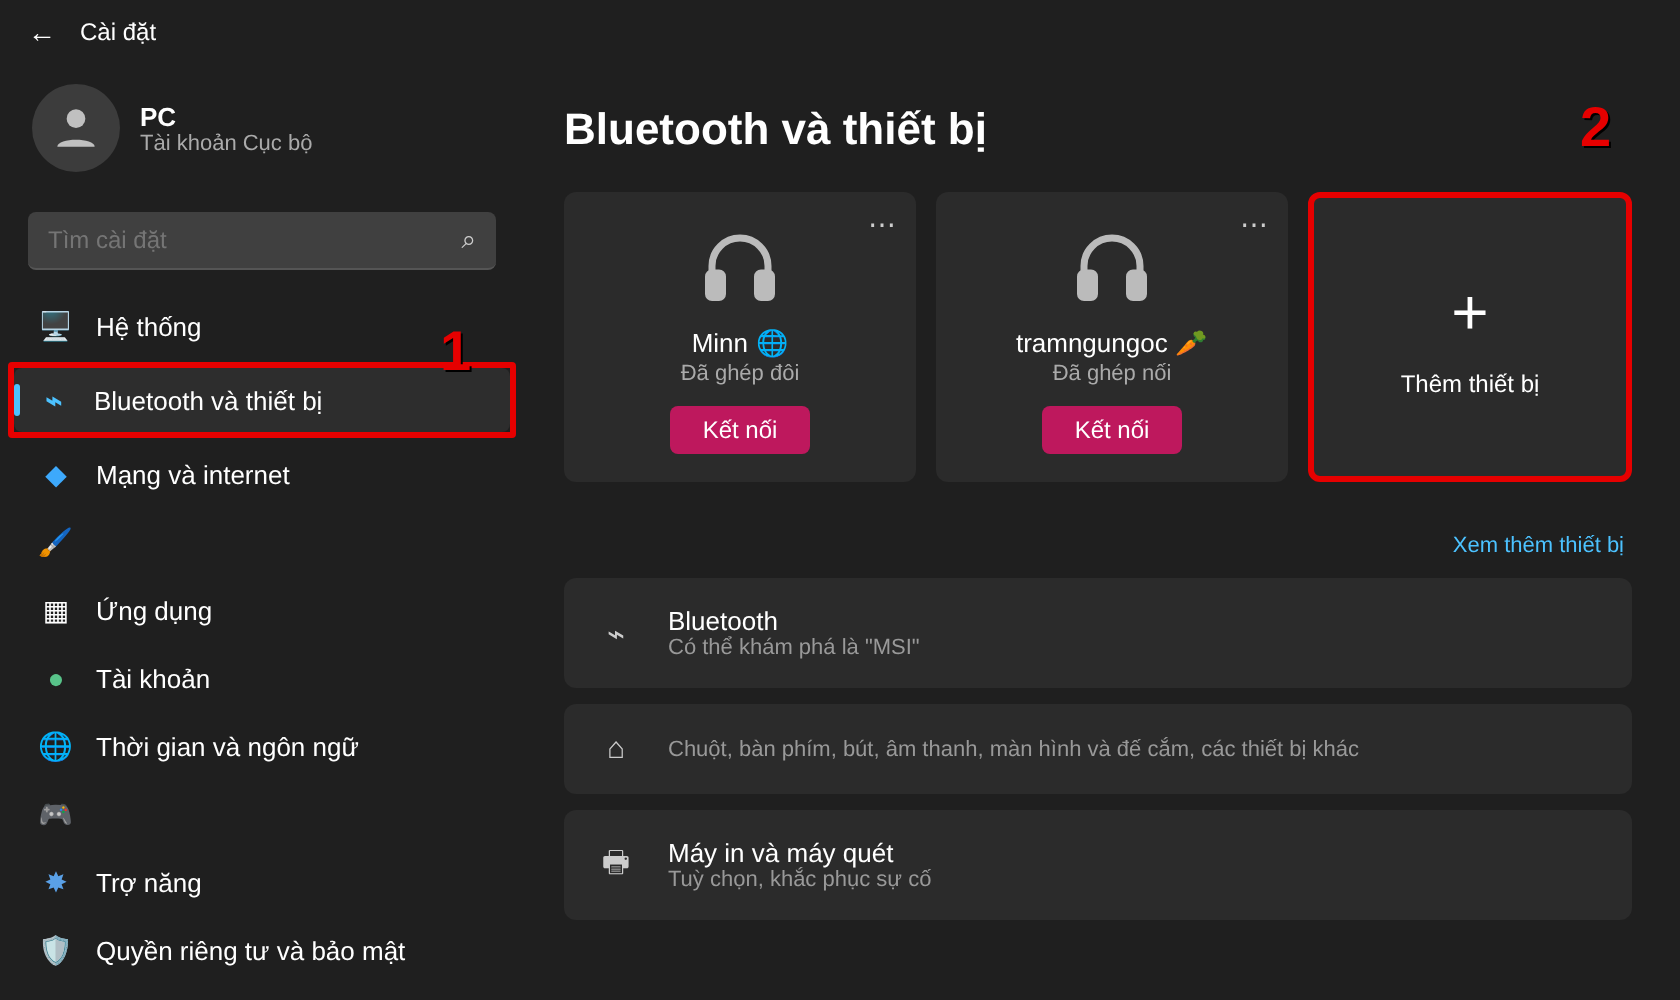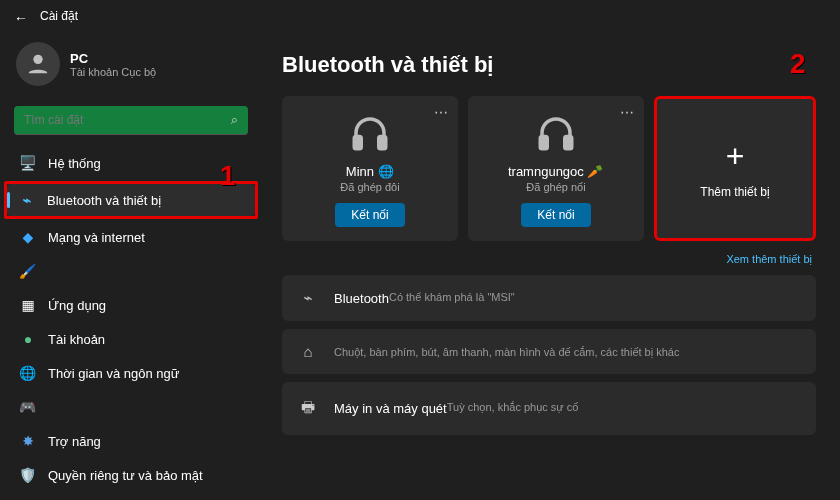--- a/index.html
+++ b/index.html
@@ -34,21 +34,21 @@
   background: #3c3c3c;
   display: flex; align-items: center; justify-content: center;
 }
 .avatar svg { width: 28px; height: 28px; fill: #c0c0c0; }
 .profile-text { display: flex; flex-direction: column; }
 .profile-name { font-size: 13px; font-weight: 600; }
 .profile-sub { font-size: 11px; color: #aaa; }
 
 .search {
   display: flex; align-items: center;
-  background: #15803d;
+  background: #404040;
   border-bottom: 1px solid #555;
   border-radius: 4px;
   padding: 6px 10px;
   margin: 4px 6px 12px 6px;
 }
 .search input {
   flex: 1; background: none; border: none; outline: none;
   color: #ccc; font-size: 12px;
 }
 .search-icon { font-size: 13px; color: #ccc; }
@@ -92,45 +92,45 @@
 }
 .device-card .more {
   position: absolute; top: 8px; right: 10px; font-size: 14px; color: #ccc;
 }
 .headphone-icon { width: 42px; height: 42px; margin-bottom: 10px; }
 .headphone-icon svg { width: 100%; height: 100%; stroke: #bbb; fill: none; stroke-width: 2; }
 .device-name-row { display: flex; align-items: center; gap: 4px; font-size: 13px; }
 .device-badge { font-size: 13px; }
 .device-status { font-size: 11px; color: #aaa; margin-top: 2px; }
 .connect-btn {
-  background: #0369a1; border: none; color: #fff;
+  background: #be185d; border: none; color: #fff;
   font-size: 12px; padding: 5px 16px; border-radius: 4px;
   margin-top: 10px; cursor: pointer;
 }
 
 .add-card {
   flex: 1; background: #2b2b2b; border-radius: 6px;
   display: flex; flex-direction: column; align-items: center; justify-content: center;
   border: 3px solid #e60000;
 }
 .add-plus { font-size: 32px; font-weight: 200; margin-bottom: 10px; }
 .add-label { font-size: 12px; }
 
 .more-devices-link {
   text-align: right; font-size: 11px; color: #4cc2ff;
-  margin: 12px 4px 10px 0;
+  margin: 26px 4px 10px 0;
 }
 
 .setting-row {
   background: #2b2b2b; border-radius: 6px;
   display: flex; align-items: center; gap: 16px;
   padding: 14px 16px; margin-bottom: 8px;
 }
 .setting-icon { width: 20px; text-align: center; font-size: 15px; color: #ccc; }
-.setting-text { display: flex; flex-direction: row; }
+.setting-text { display: flex; flex-direction: column; }
 .setting-title { font-size: 13px; }
 .setting-sub { font-size: 11px; color: #999; }
 
 
 .annot-num {
   position: absolute; font-size: 28px; font-weight: 900; color: #e60000;
   text-shadow: 1px 1px 0 #000;
 }
 </style>
 </head>

